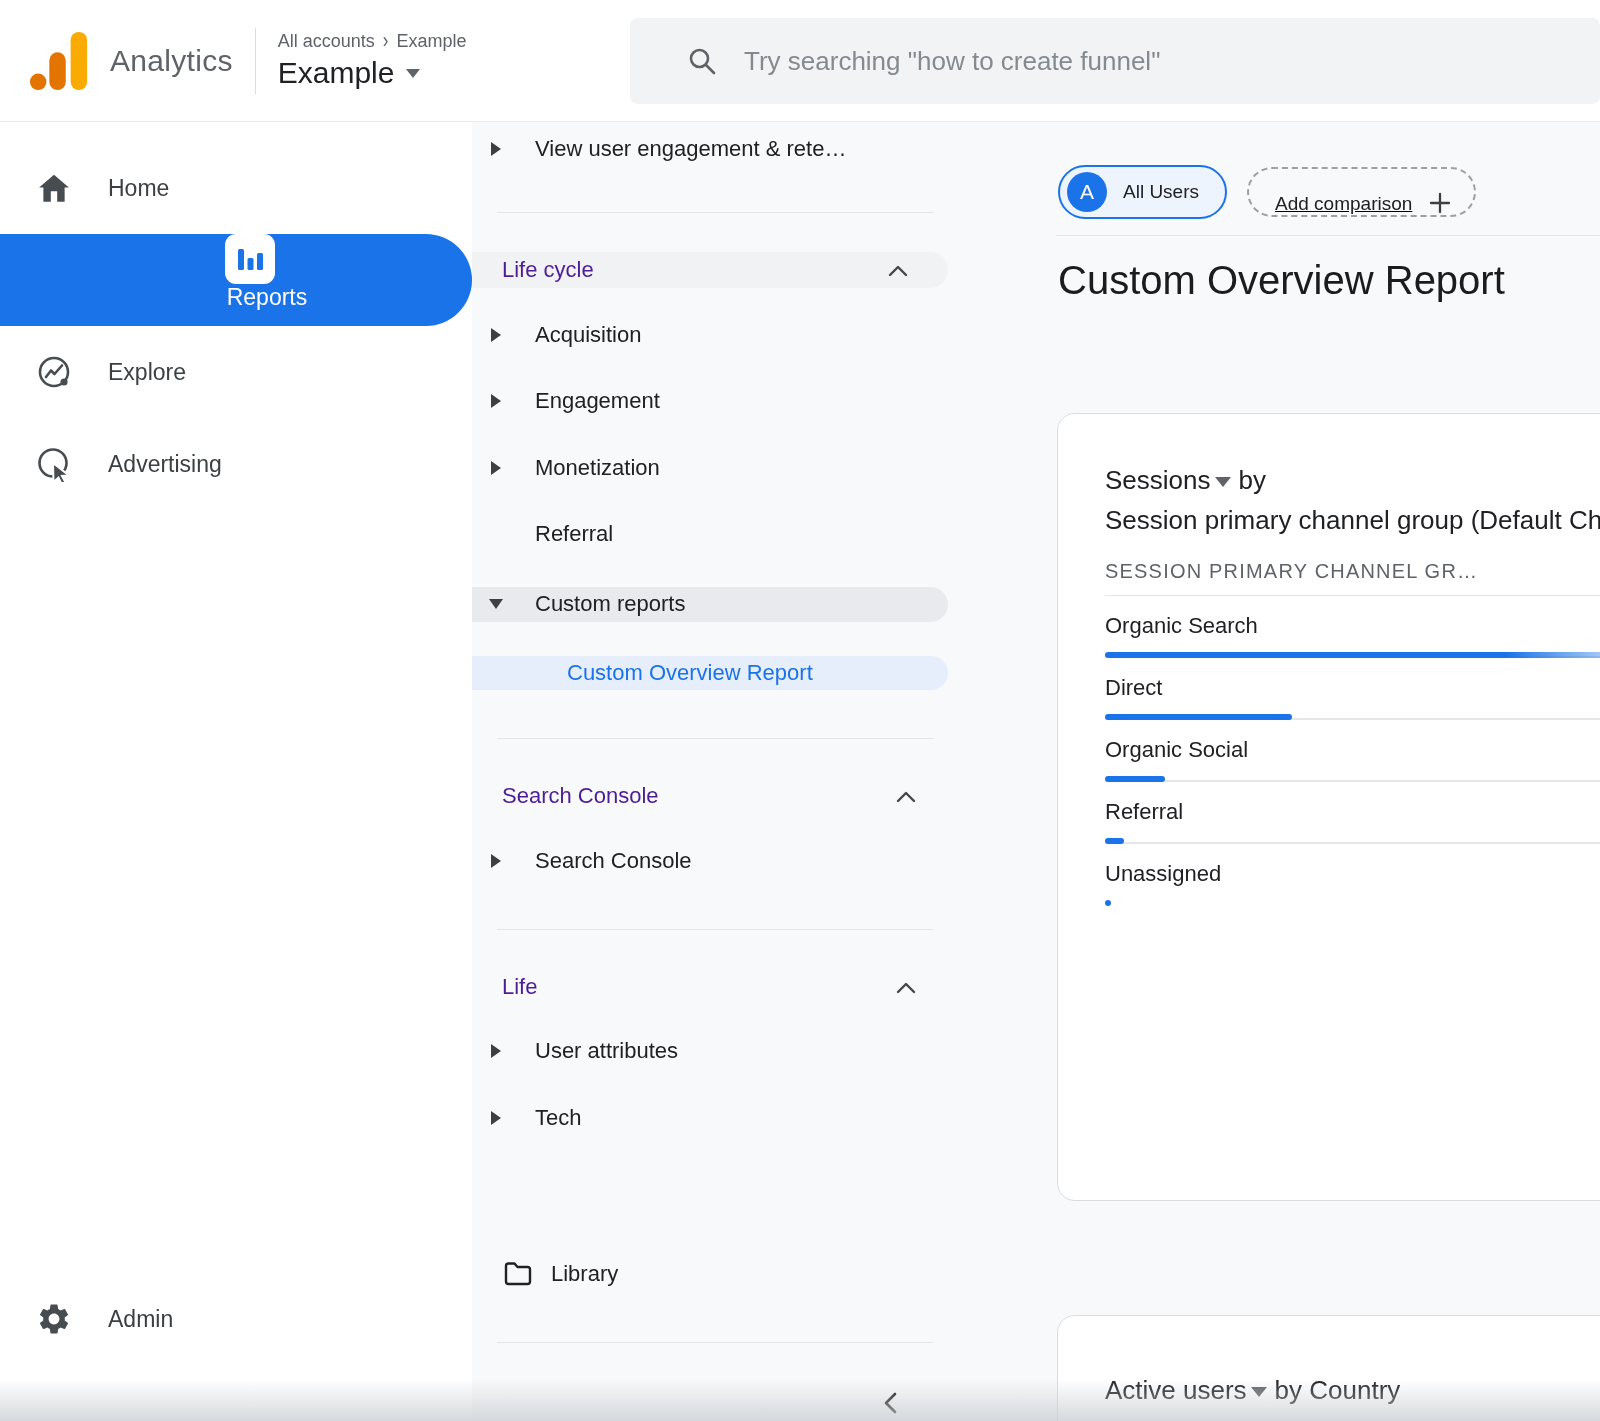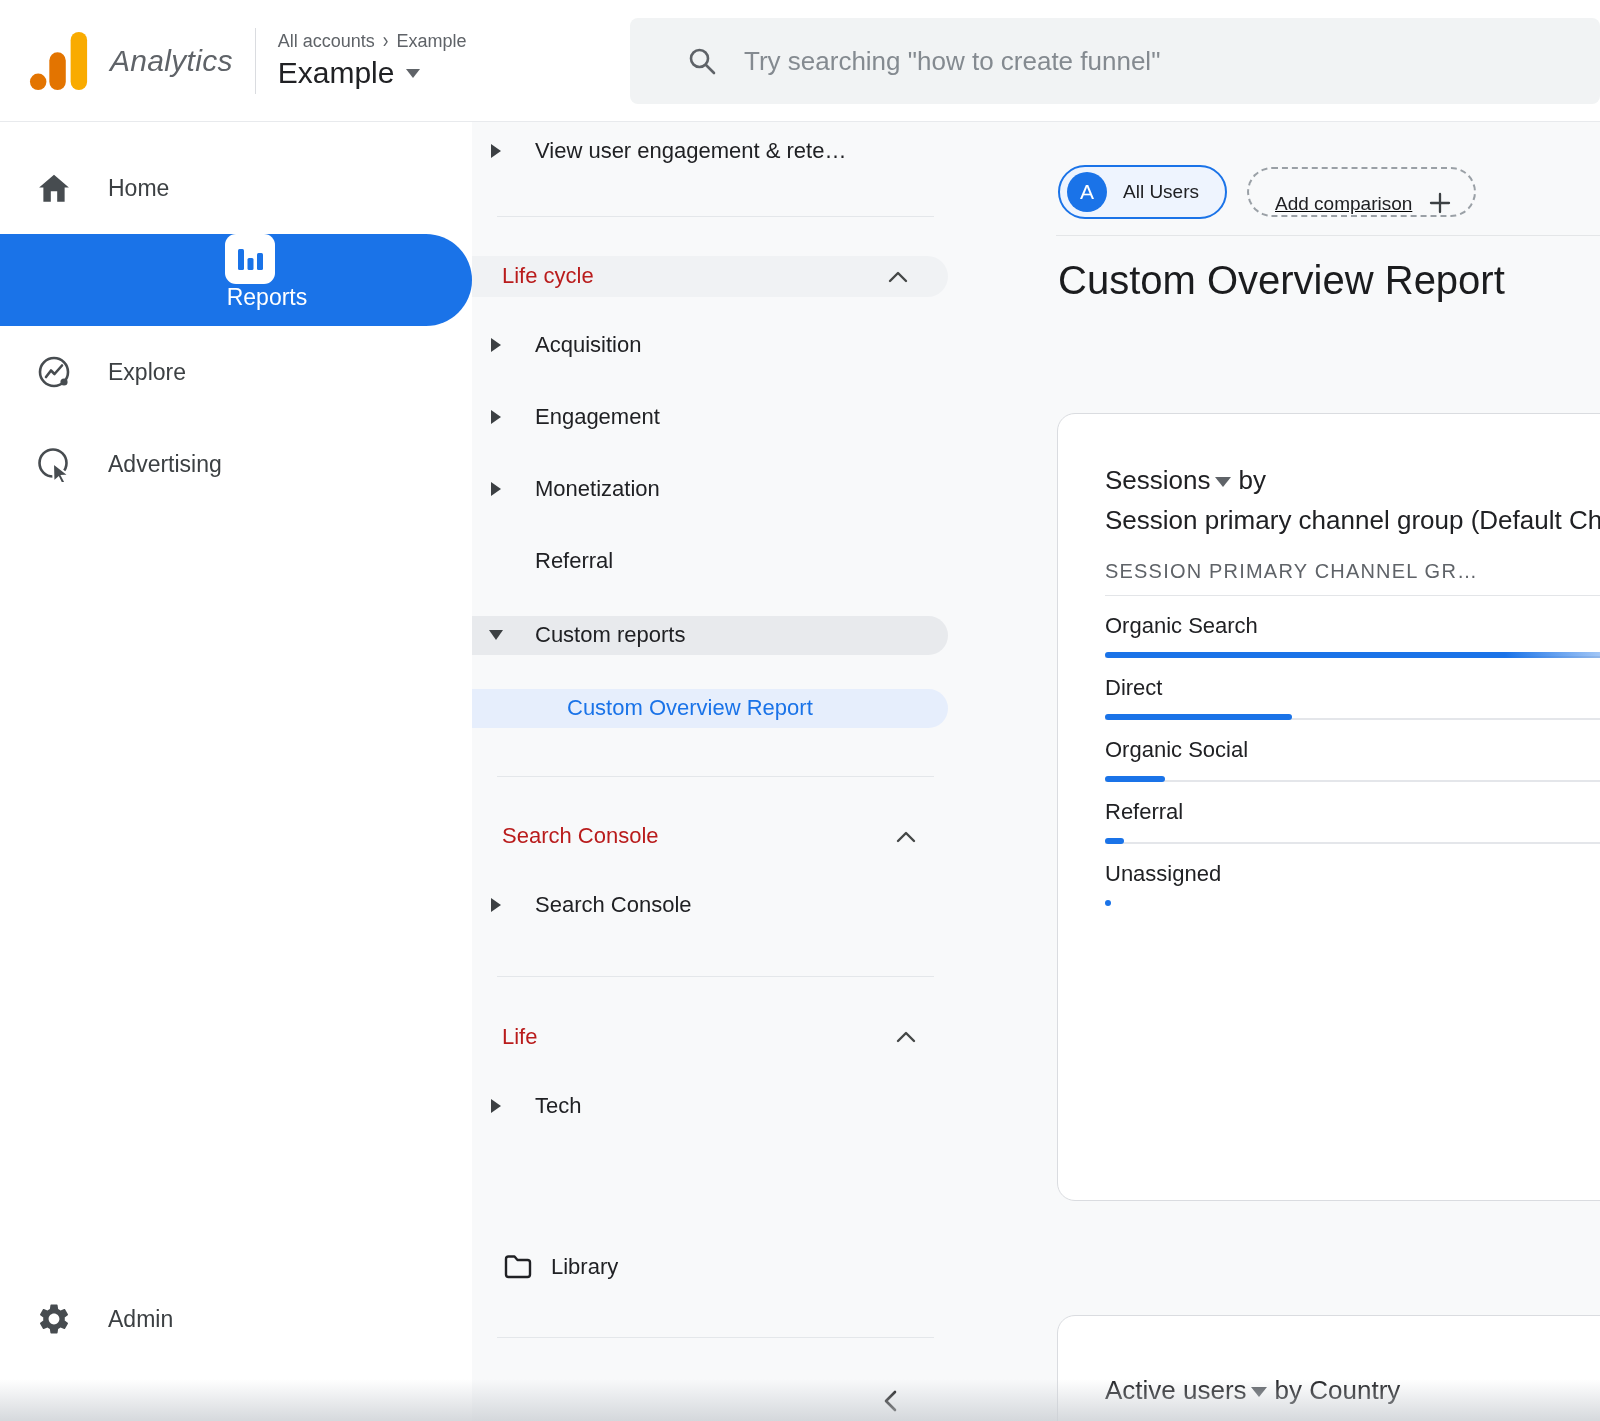--- a/index.html
+++ b/index.html
@@ -5,21 +5,21 @@
   * { margin:0; padding:0; box-sizing:border-box; }
   html,body { width:1600px; height:1421px; overflow:hidden; background:#fff;
     font-family:"Liberation Sans", "DejaVu Sans", sans-serif; }
   .app { position:relative; width:1600px; height:1421px; }
 
   
   .topbar { height:122px; background:#fff; border-bottom:1px solid #e8eaed;
     display:flex; align-items:center; }
   .logo-block { display:flex; align-items:center; padding-left:28px; }
   .logo-mark { width:62px; height:62px; }
-  .product-name { font-size:30px; color:#5f6368; margin-left:20px; letter-spacing:.3px;font-style:italic; }
+  .product-name { font-size:30px; color:#5f6368; margin-left:20px; letter-spacing:.3px; }
   .top-vdivider { width:1px; height:66px; background:#dadce0; margin:0 22px; }
   .crumb-col { display:flex; flex-direction:column; justify-content:center; }
   .crumb-small { font-size:18px; color:#5f6368; display:flex; align-items:center; gap:8px; }
   .crumb-sep { font-size:17px; color:#5f6368; transform:scaleY(1.25); display:inline-block; }
   .crumb-big { margin-top:4px; font-size:30px; color:#202124; display:flex; align-items:center; }
   .caret { width:0; height:0; border-left:7px solid transparent; border-right:7px solid transparent;
     border-top:9px solid #5f6368; display:inline-block; margin-left:12px; }
   .searchbar { margin-left:auto; width:970px; height:86px; background:#f1f3f4;
     border-radius:8px; display:flex; align-items:center; align-self:flex-start; margin-top:18px; }
   .searchbar svg { margin-left:56px; flex:none; }
@@ -45,21 +45,21 @@
   .nav-row { height:52px; display:flex; align-items:center; padding-left:17px; margin-top:6px; cursor:pointer; }
   .nav-item { height:70px; display:flex; align-items:center; padding-left:17px; cursor:pointer; }
   .arrow-box { width:14px; display:flex; justify-content:center; flex:none; }
   .tri-r { width:0; height:0; border-top:7px solid transparent; border-bottom:7px solid transparent;
     border-left:10px solid #3c4043; }
   .tri-d { width:0; height:0; border-left:7px solid transparent; border-right:7px solid transparent;
     border-top:10px solid #3c4043; }
   .nav-label { margin-left:32px; font-size:22px; font-weight:500; color:#202124; }
   .nav-divider { height:1px; background:#e4e7ea; margin:22px 22px 0 25px; flex:none; }
   .section-header { height:62px; display:flex; align-items:center; padding:0 40px 0 30px; margin-top:13px; }
-  .section-header .hdr-label { font-size:22px; color:#b91c1c; font-weight:500; flex:1; }
+  .section-header .hdr-label { font-size:22px; color:#4c1d95; font-weight:500; flex:1; }
   .pill { border-radius:0 31px 31px 0; margin-right:8px; }
   .pill-gray { background:#f0f2f4; }
   .pill-darker { background:#e8eaed; height:60px; margin-top:6px;align-items:center; }
   .pill-selected { background:#e6eefc; height:60px; margin-top:8px; padding-left:95px; }
   .pill-selected .sel-label { font-size:22px; font-weight:500; color:#1a73e8; display:inline-block; }
   .purple-underline { height:12px; background:#a66ef2; border-radius:2px; margin-top:4px; }
   .library-row { height:70px; display:flex; align-items:center; padding-left:31px; margin-top:89px; cursor:pointer; }
   .library-row .nav-label { margin-left:18px; }
   .collapse-row { height:62px; margin-top:16px; display:flex; align-items:center;
     justify-content:flex-end; padding-right:52px; }
@@ -255,20 +255,26 @@
       <div class="section-header">
         <span class="hdr-label">Life</span>
         <svg width="20" height="13" viewBox="0 0 20 13">
           <path d="M2 11 L10 3 L18 11" stroke="#444746" stroke-width="2.4" fill="none" stroke-linecap="round" stroke-linejoin="round"></path>
         </svg>
       </div>
       <div class="nav-item">
         <span class="arrow-box">
             <span class="tri-r"></span>
           </span>
+        <span class="nav-label">User attributes</span>
+      </div>
+      <div class="nav-item">
+        <span class="arrow-box">
+            <span class="tri-r"></span>
+          </span>
         <span class="nav-label">Tech</span>
       </div>
 
       <div class="library-row">
         <svg width="30" height="27" viewBox="0 0 30 27">
           <path d="M3 6.5 V21.5 a2.5 2.5 0 0 0 2.5 2.5 H24.5 a2.5 2.5 0 0 0 2.5 -2.5 V9.5 a2.5 2.5 0 0 0 -2.5 -2.5 H14.5 l-3 -3.5 H5.5 a2.5 2.5 0 0 0 -2.5 2.5 Z" stroke="#202124" stroke-width="2.4" fill="none" stroke-linejoin="round"></path>
         </svg>
         <span class="nav-label">Library</span>
       </div>
       <div class="nav-divider"></div>

